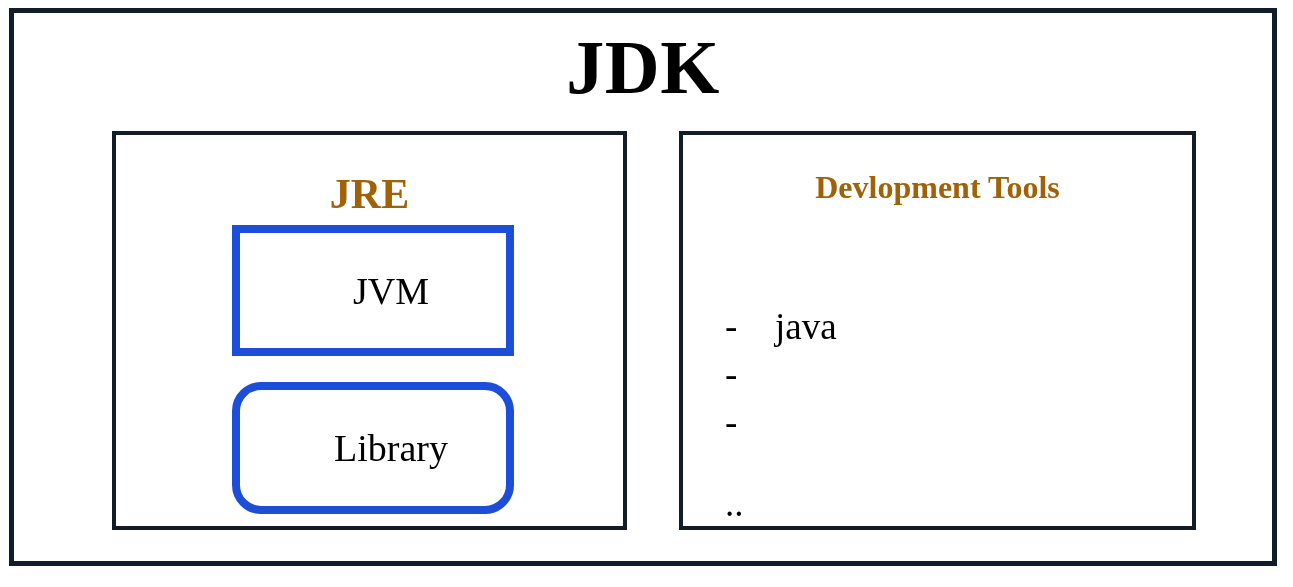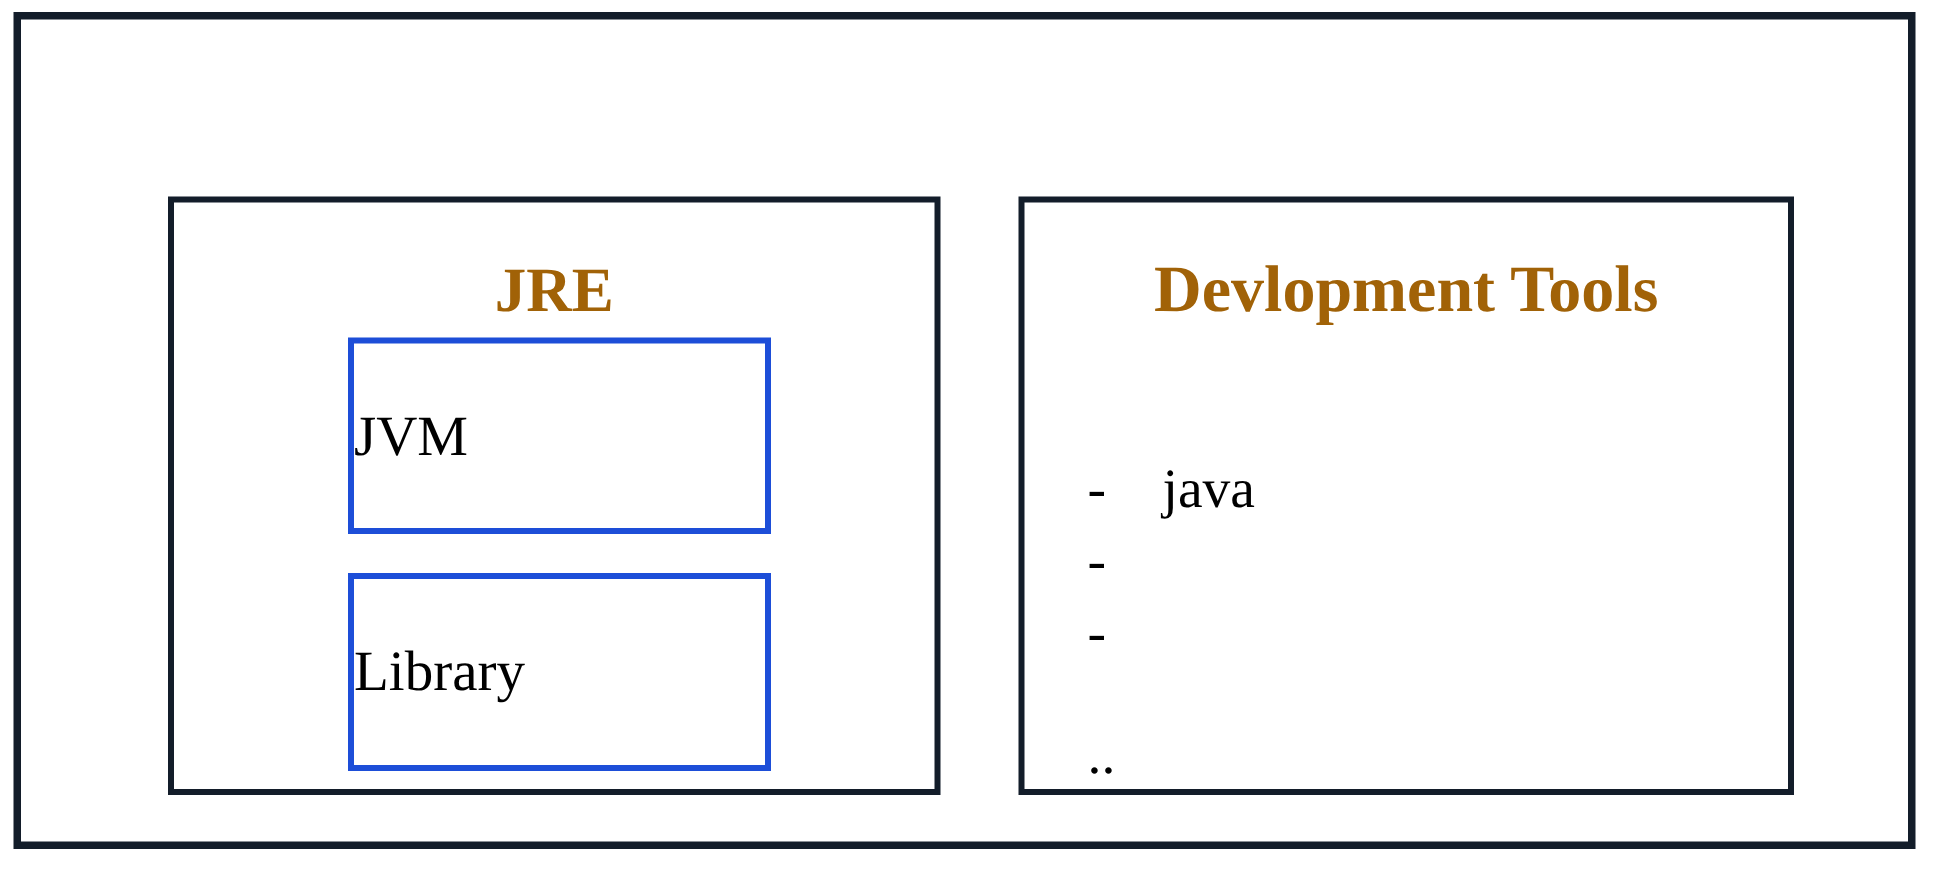--- a/index.html
+++ b/index.html
@@ -77,47 +77,49 @@
     color: #a16207;
   }
 
   .heading-jre {
     top: 38px;
     font-size: 42px;
   }
 
   .heading-tools {
     top: 36px;
-    font-size: 44px;
+    font-size: 32px;
     text-align: center;
   }
 
   
   .subbox {
     position: absolute;
     box-sizing: border-box;
-    border: 4px solid #1d4ed8;
+    border: 8px solid #1d4ed8;
     background: #ffffff;
     display: flex;
     align-items: center;
-    justify-content: flex-start;
+    justify-content: center;
+    padding-left: 36px;
   }
 
   .subbox-jvm {
     left: 116px;
     top: 90px;
     width: 282px;
     height: 131px;
   }
 
   .subbox-library {
     left: 116px;
     top: 247px;
     width: 282px;
     height: 132px;
+    border-radius: 29px;
   }
 
   .subbox-label {
     font-size: 38px;
     font-weight: normal;
     line-height: 1;
     color: #000000;
   }
 
   
@@ -155,20 +157,21 @@
     color: #000000;
   }
 </style>
 </head>
 <body>
 
 <div id="canvas">
 
   <div class="jdk-frame">
 
+    <div class="jdk-title">JDK</div>
 
     <div class="panel panel-jre">
 
       <div class="panel-heading heading-jre">JRE</div>
 
       <div class="subbox subbox-jvm">
         <span class="subbox-label">JVM</span>
       </div>
 
       <div class="subbox subbox-library">

